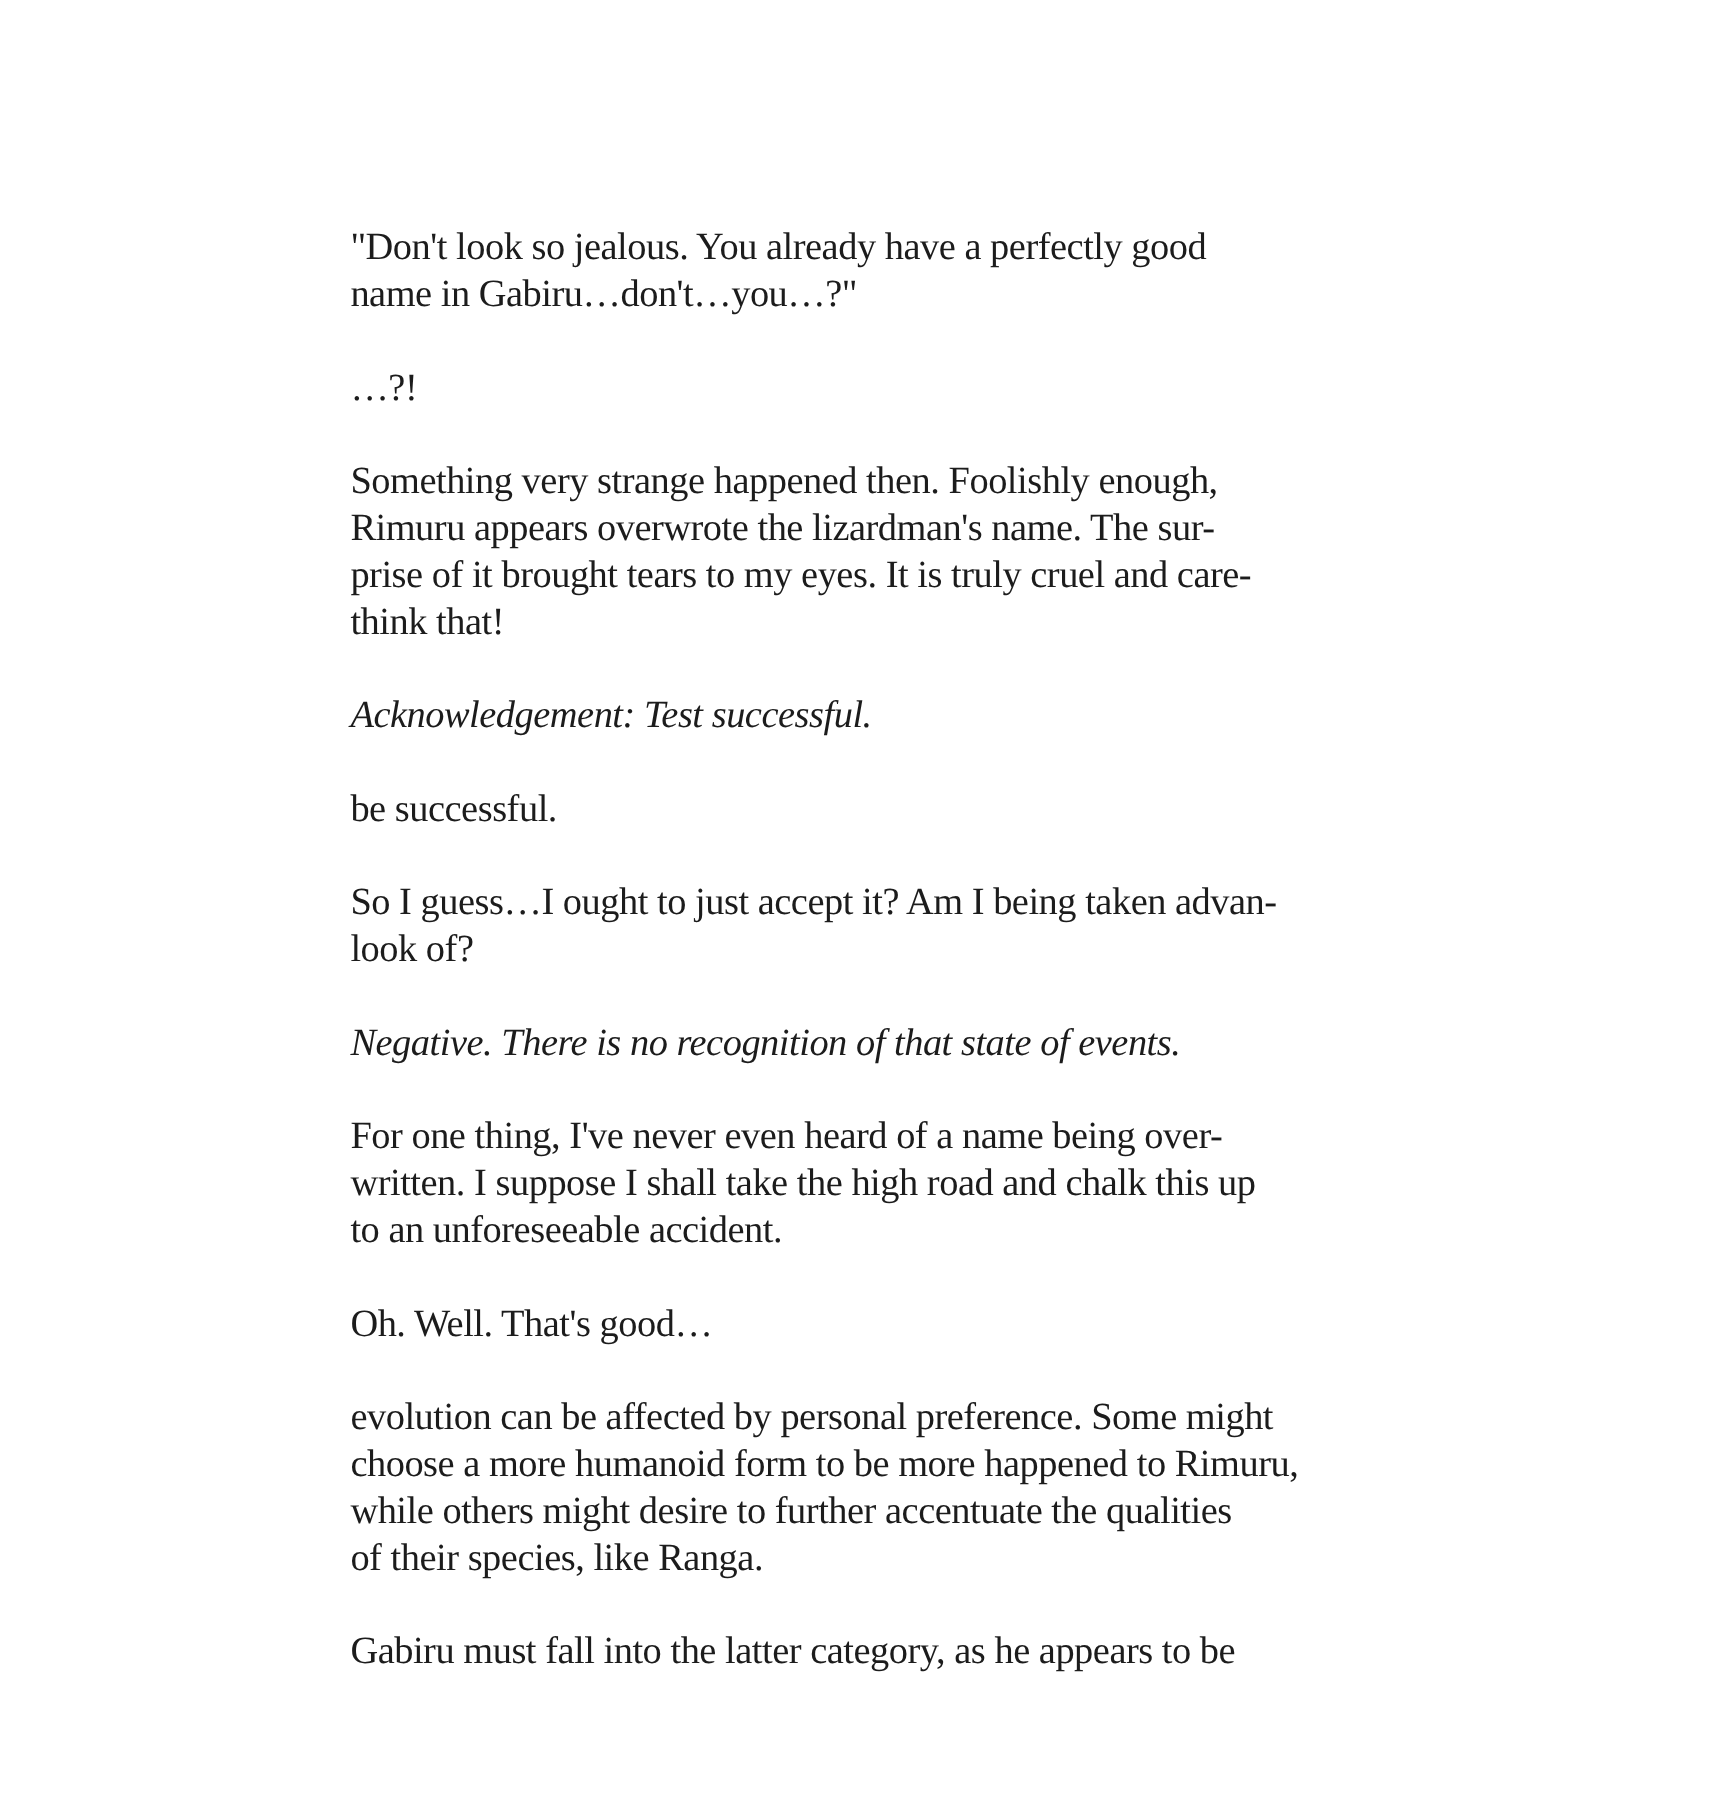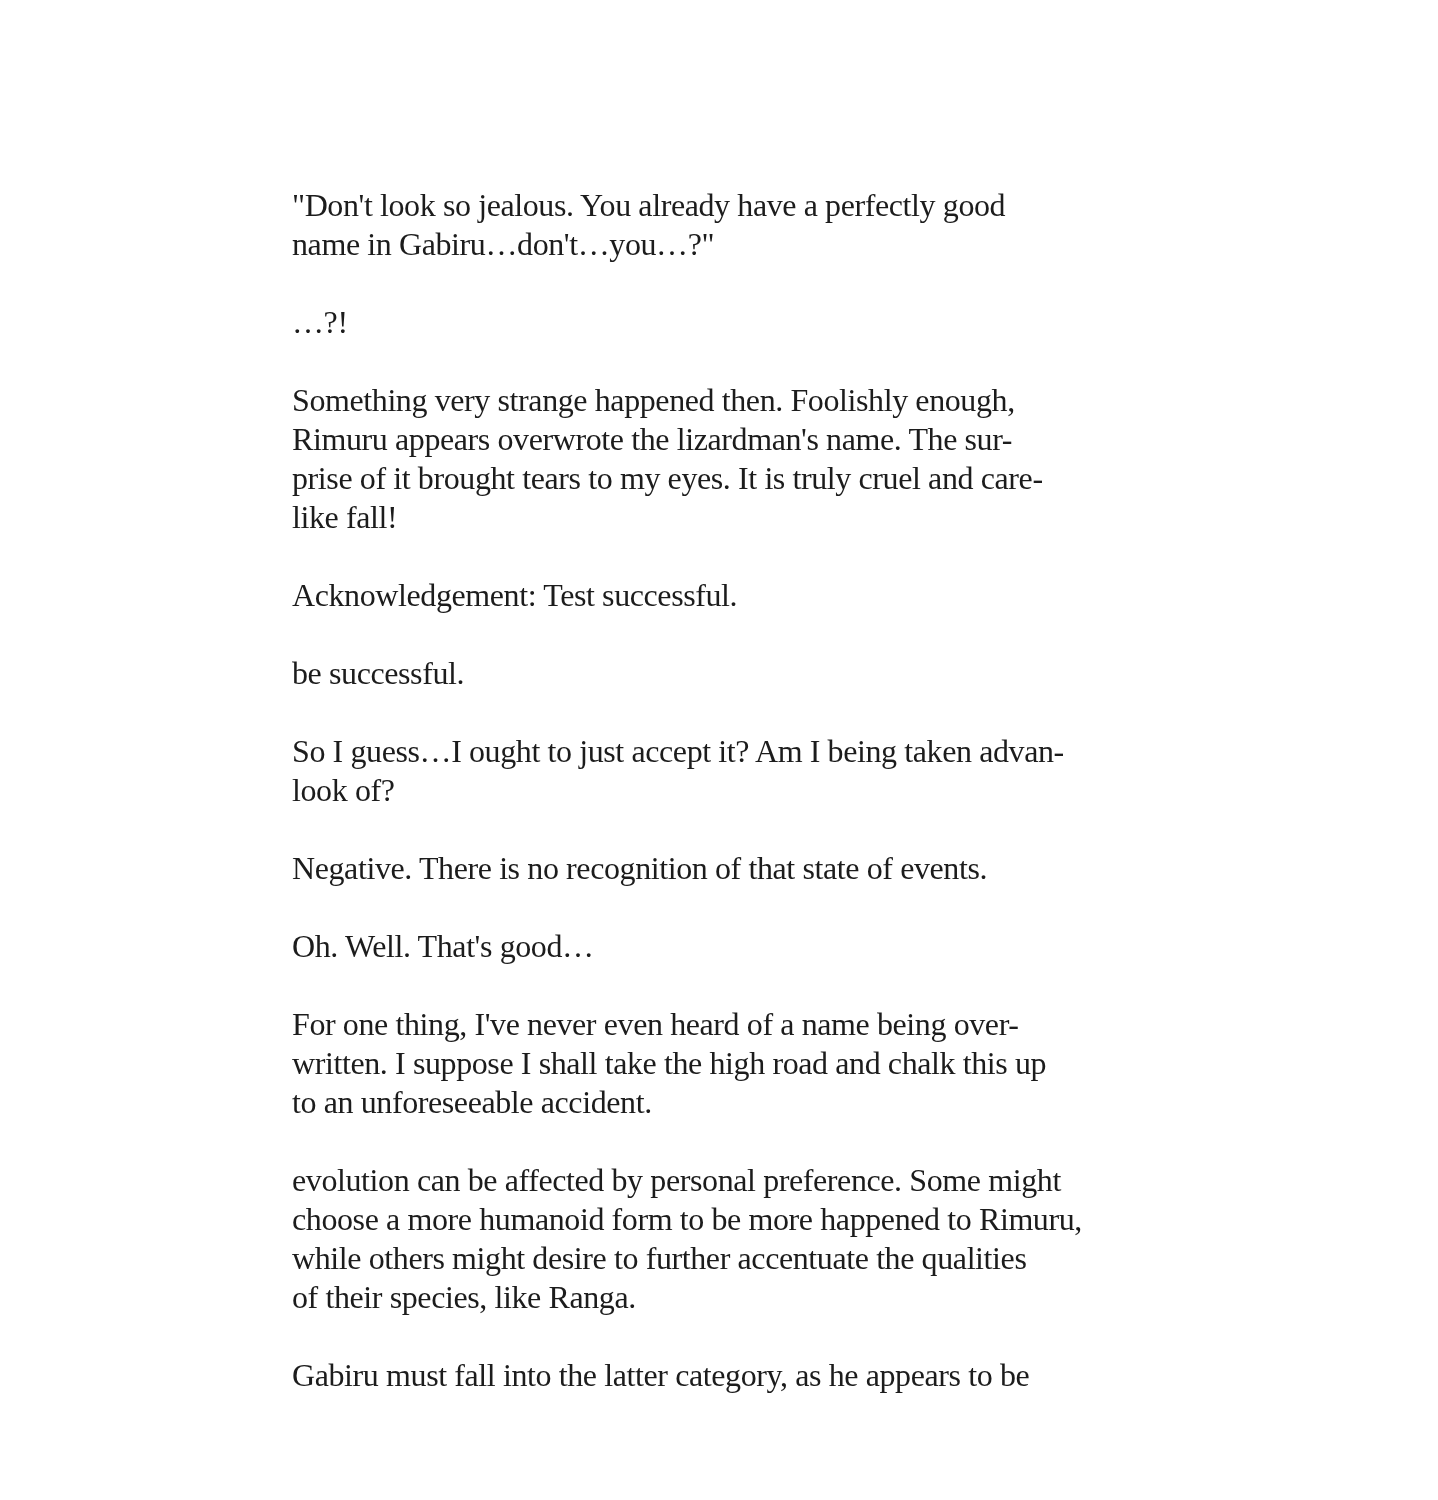--- a/index.html
+++ b/index.html
@@ -22,20 +22,21 @@
     line-height: 39px;
     letter-spacing: -0.4px;
     color: #1c1c1c;
     text-align: left;
   }
   p.para {
     margin: 0 0 39px 0;
     padding: 0;
   }
   p.para.italic {
+    font-style: italic;
   }
   .line {
     display: block;
     white-space: pre;
   }
 </style>
 </head>
 <body style="background: rgb(255, 255, 255);">
 
 <main class="page" style="color: rgb(28, 28, 28);">
@@ -43,42 +44,42 @@
       <span class="line">"Don't look so jealous. You already have a perfectly good</span>
       <span class="line">name in Gabiru…don't…you…?"</span>
     </p>
     <p class="para">
       <span class="line">…?!</span>
     </p>
     <p class="para">
       <span class="line">Something very strange happened then. Foolishly enough,</span>
       <span class="line">Rimuru appears overwrote the lizardman's name. The sur-</span>
       <span class="line">prise of it brought tears to my eyes. It is truly cruel and care-</span>
-      <span class="line">like fall!</span>
+      <span class="line">think that!</span>
     </p>
     <p class="para italic">
       <span class="line">Acknowledgement: Test successful.</span>
     </p>
     <p class="para">
       <span class="line">be successful.</span>
     </p>
     <p class="para">
       <span class="line">So I guess…I ought to just accept it? Am I being taken advan-</span>
       <span class="line">look of?</span>
     </p>
     <p class="para italic">
       <span class="line">Negative. There is no recognition of that state of events.</span>
     </p>
     <p class="para">
-      <span class="line">Oh. Well. That's good…</span>
-    </p>
-    <p class="para">
       <span class="line">For one thing, I've never even heard of a name being over-</span>
       <span class="line">written. I suppose I shall take the high road and chalk this up</span>
       <span class="line">to an unforeseeable accident.</span>
+    </p>
+    <p class="para">
+      <span class="line">Oh. Well. That's good…</span>
     </p>
     <p class="para">
       <span class="line">evolution can be affected by personal preference. Some might</span>
       <span class="line">choose a more humanoid form to be more happened to Rimuru,</span>
       <span class="line">while others might desire to further accentuate the qualities</span>
       <span class="line">of their species, like Ranga.</span>
     </p>
     <p class="para">
       <span class="line">Gabiru must fall into the latter category, as he appears to be</span>
     </p>

